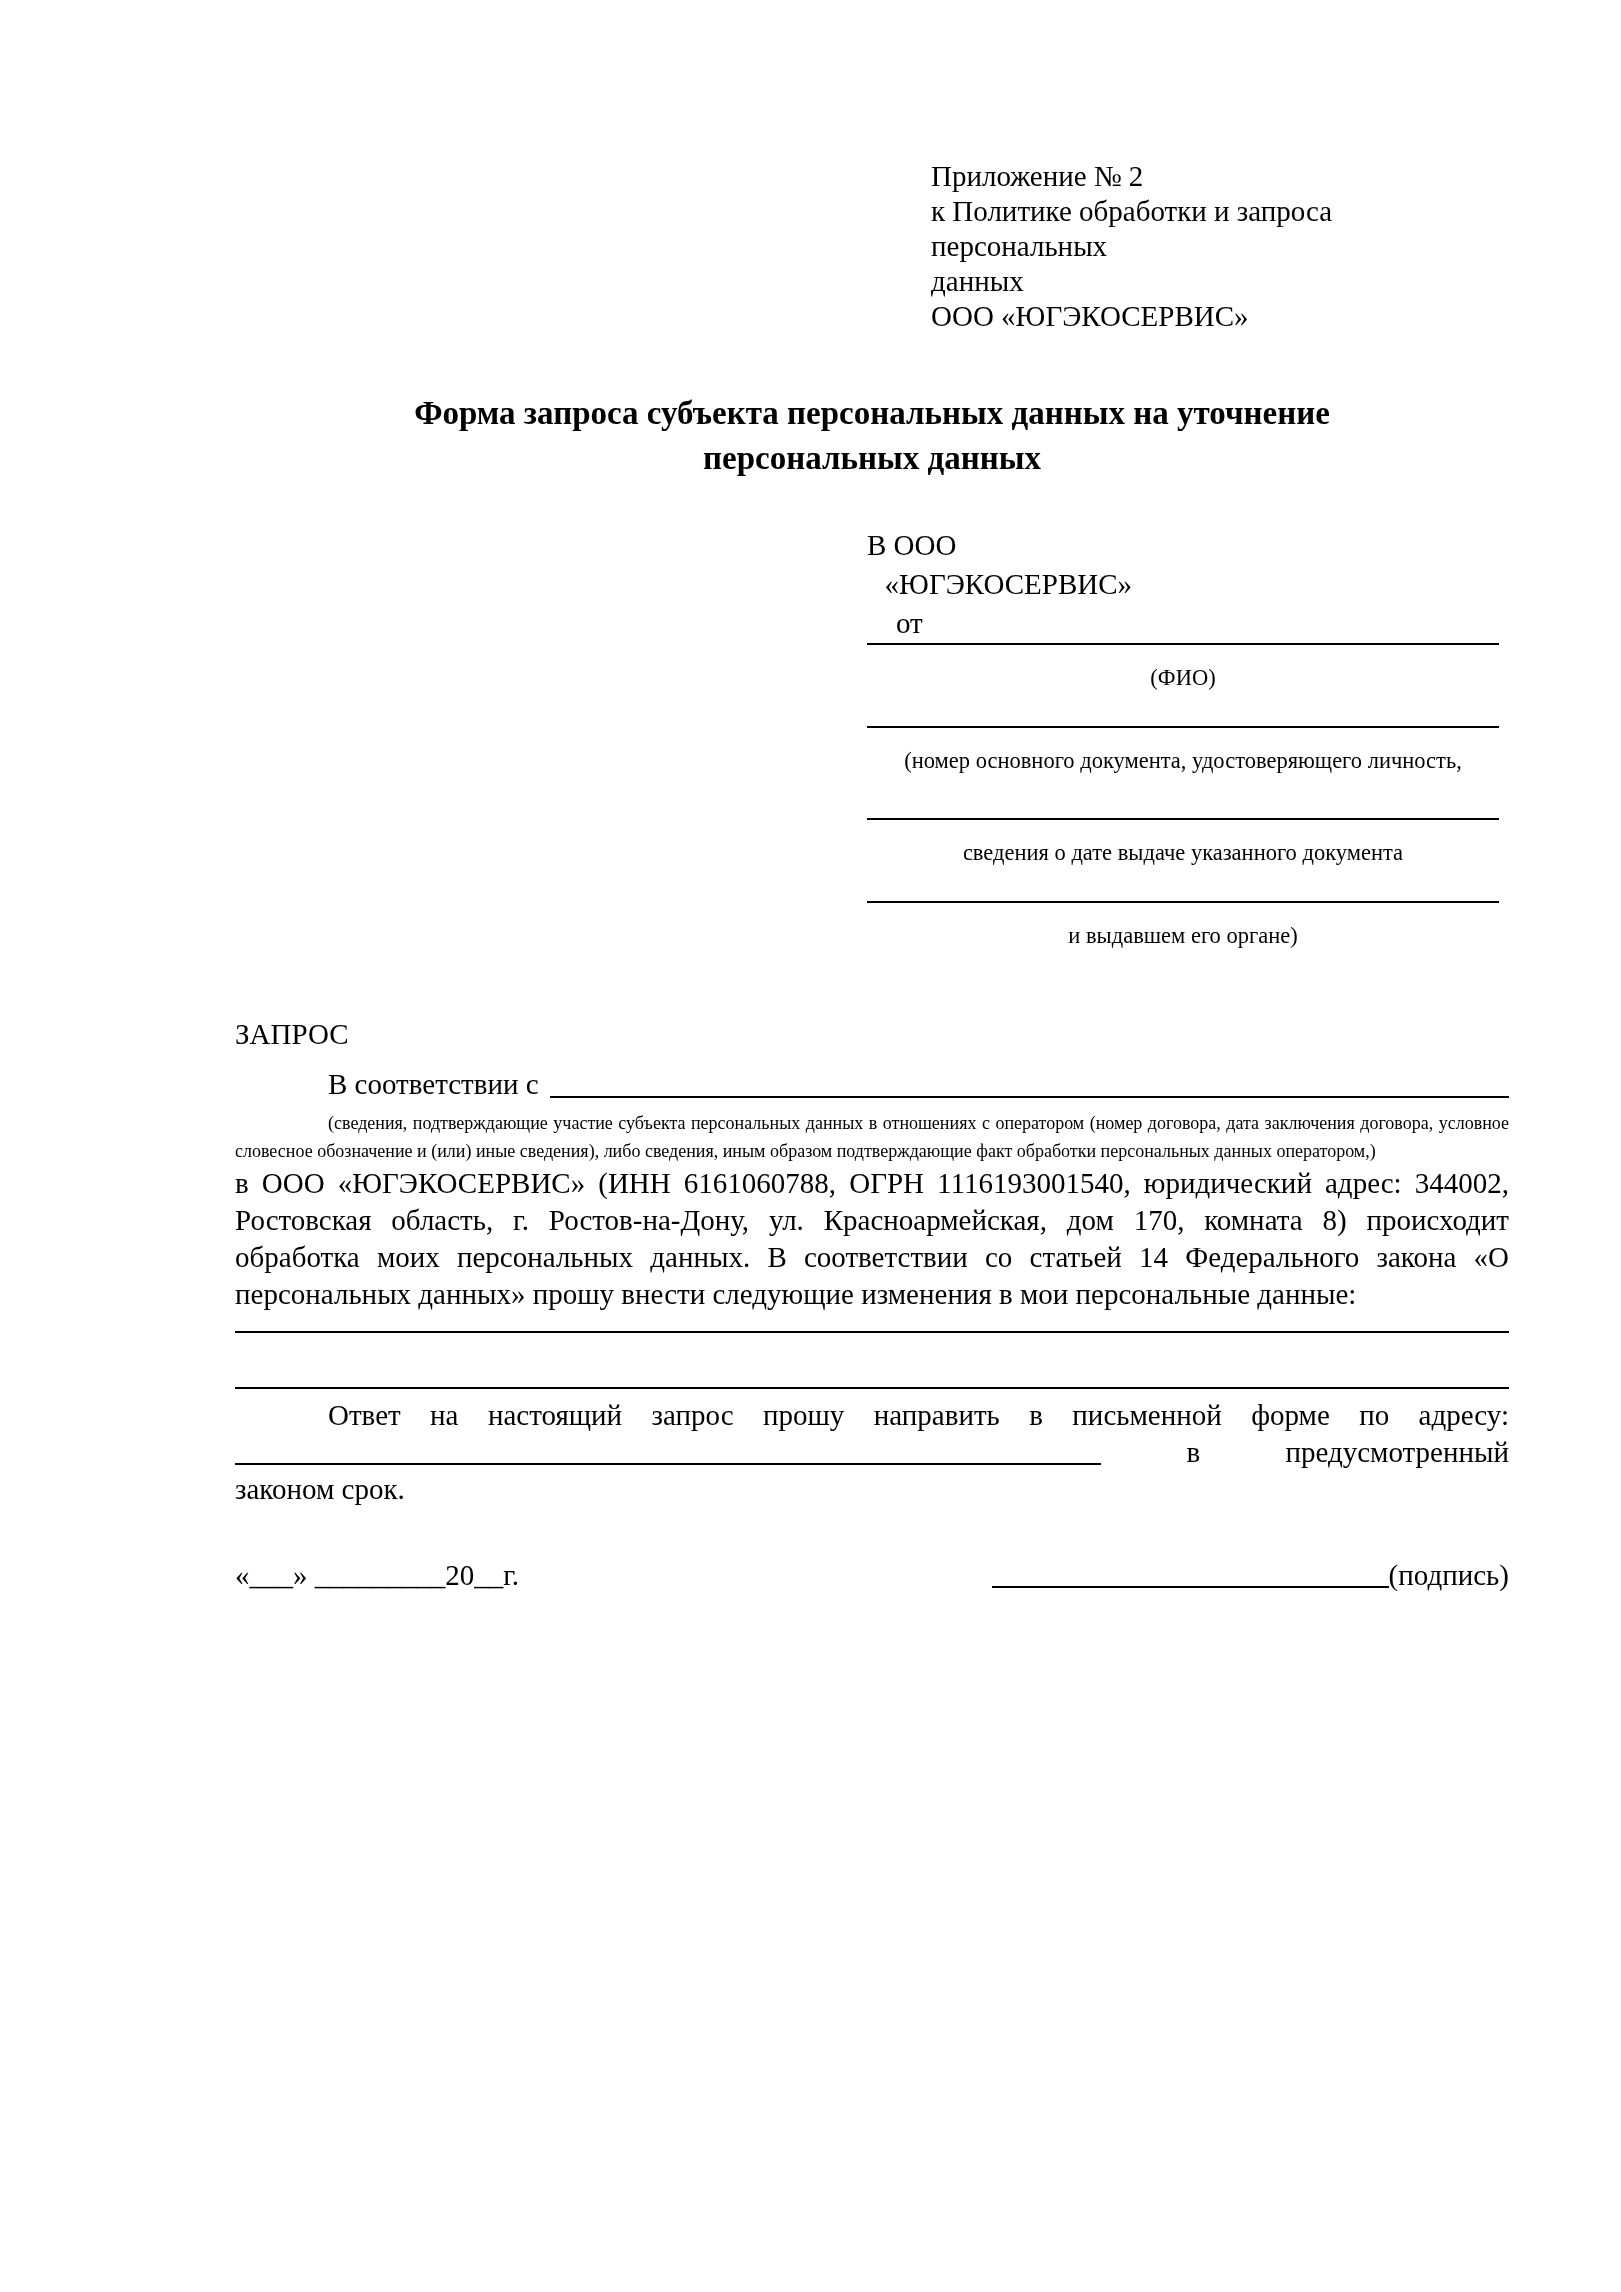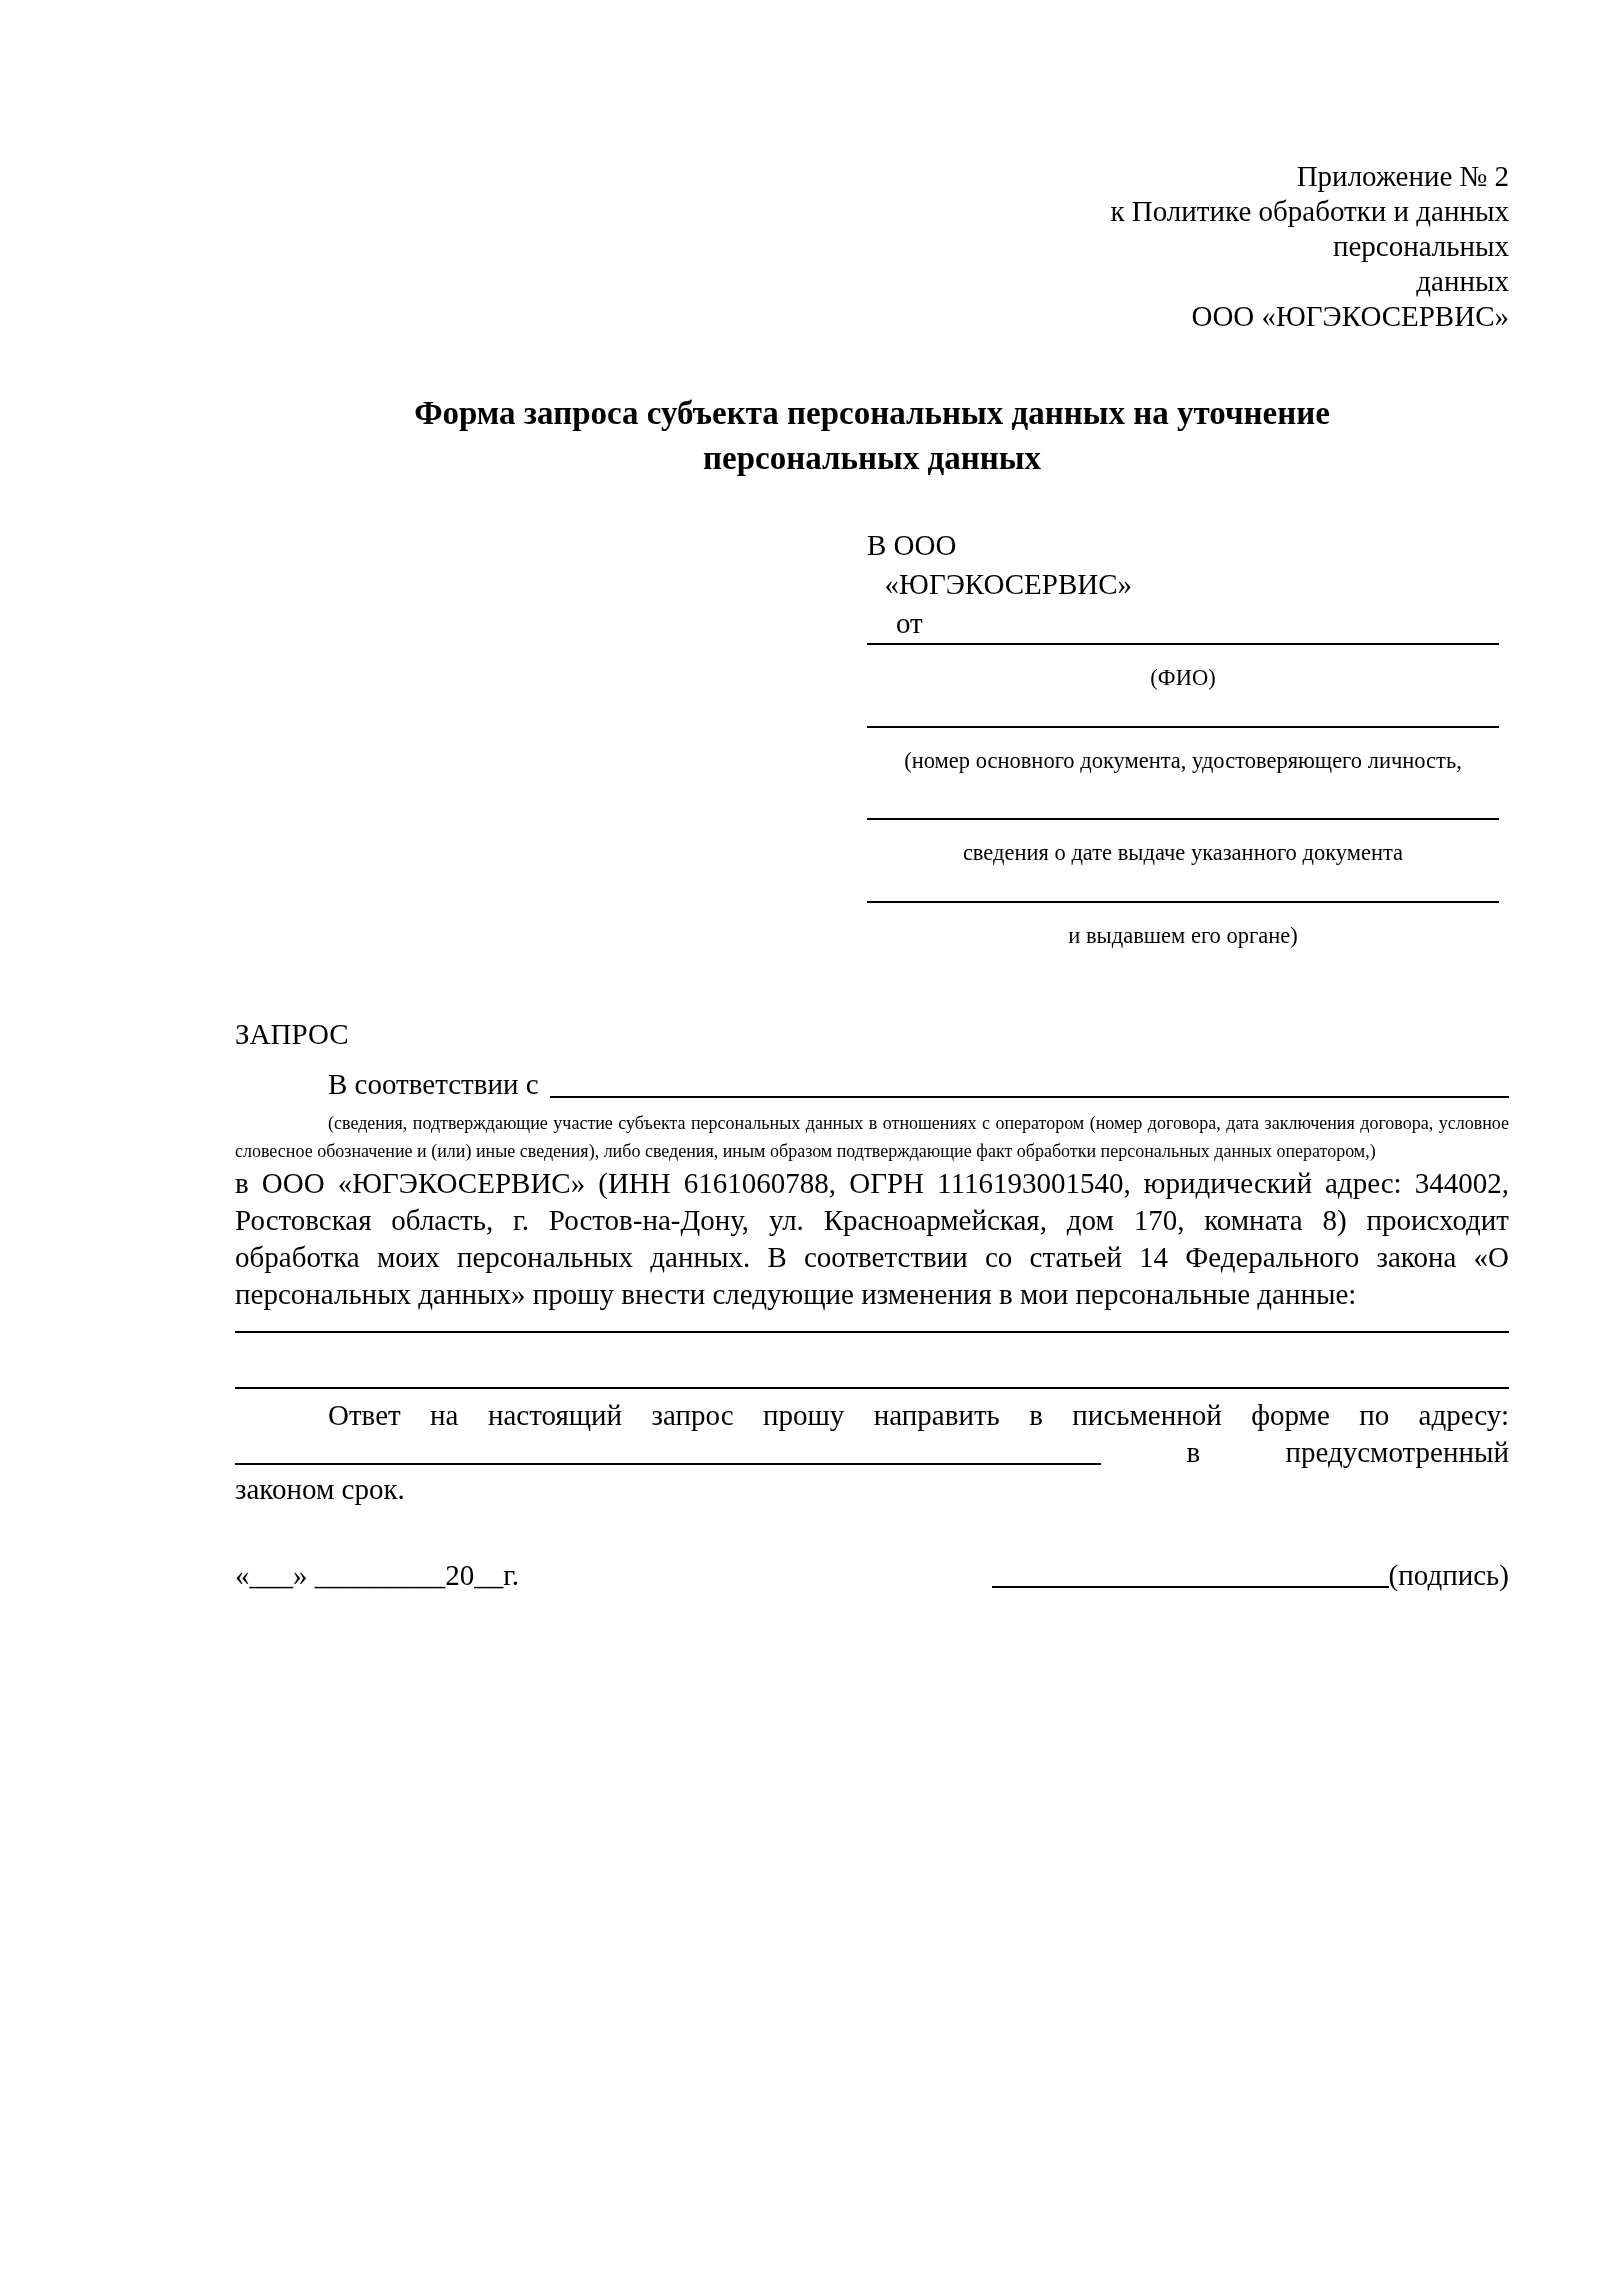--- a/index.html
+++ b/index.html
@@ -11,21 +11,21 @@
     background: #ffffff;
     color: #000000;
     font-family: "Liberation Serif", "DejaVu Serif", serif;
     font-size: 29px;
     padding: 159px 112px 0 235px;
     overflow: hidden;
   }
 
   
   .appendix { margin-left: 696px; line-height: 35px; }
-  .appendix div { white-space: pre-wrap; text-align: right; }
+  .appendix div { white-space: pre-wrap; }
 
   
   .doc-title {
     margin-top: 57px;
     text-align: center;
     font-weight: bold;
     font-size: 33px;
     line-height: 45px;
     font-family: Liberation Serif, serif;
   }
@@ -91,21 +91,21 @@
   .sig-group { display: flex; align-items: flex-end; }
   .sig-line { width: 397px; border-bottom: 2.9px solid #000; margin-bottom: 5.9px; }
 </style>
 </head>
 <body>
 
 <div class="page">
 
   <div class="appendix">
     <div>Приложение № 2</div>
-    <div>к Политике обработки и данных персональных</div>
+    <div>к Политике обработки и запроса персональных</div>
     <div>данных</div>
     <div>ООО «ЮГЭКОСЕРВИС»</div>
   </div>
 
   <div class="doc-title">
     <div>Форма запроса субъекта персональных данных на уточнение</div>
     <div>персональных данных</div>
   </div>
 
   <div class="recipient">

